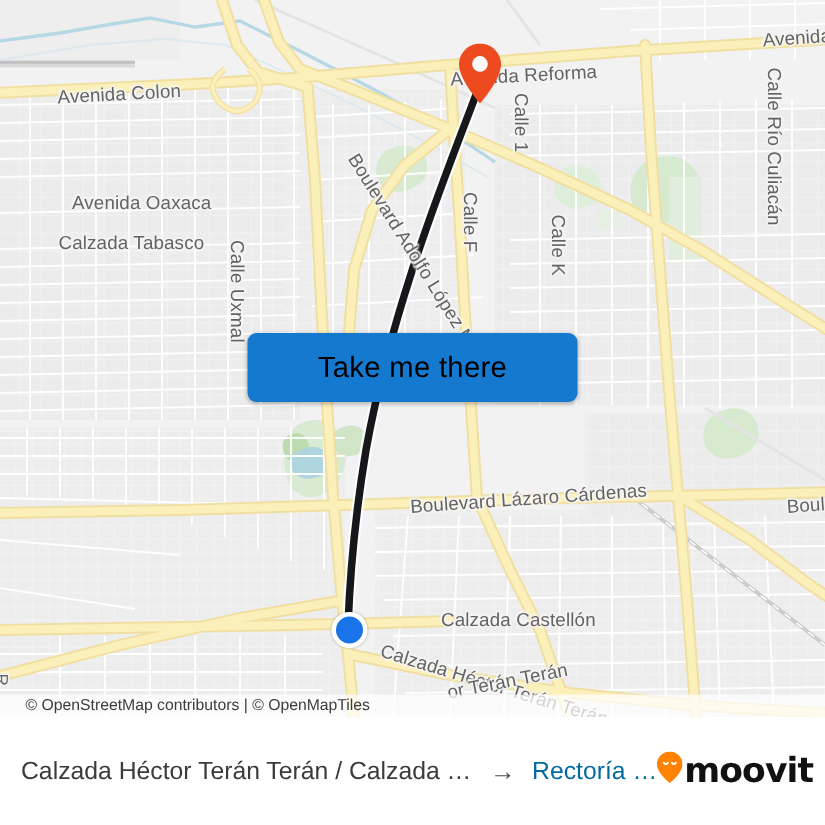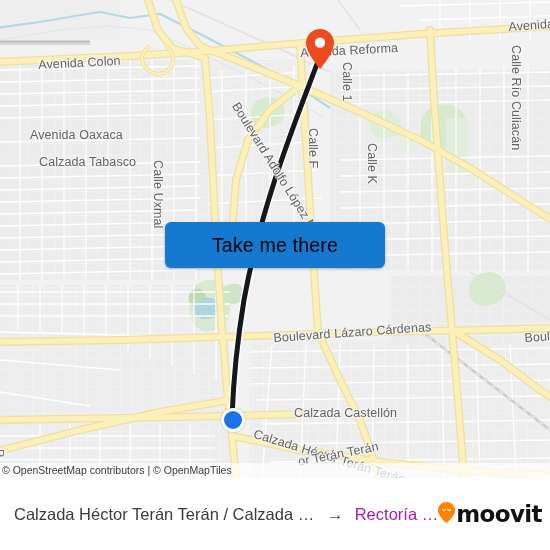--- a/index.html
+++ b/index.html
@@ -96,21 +96,21 @@
   #attribution {
     position: absolute;
     left: 0;
     top: 463px;
     width: 550px;
     height: 15px;
     font-size: 10.5px;
     color: #3c3c3c;
     font-family: "Liberation Sans", sans-serif;
     line-height: 15px;
-    padding-left: 2px;
+    padding-left: 17px;
     box-sizing: border-box;
     background: rgba(255,255,255,.72);
     white-space: nowrap;
   }
 
   
   #footer {
     position: absolute;
     left: 0;
     top: 478px;
@@ -130,21 +130,21 @@
     font-family: "Liberation Sans", sans-serif;
   }
   #trip-arrow {
     margin: 0 11px 0 13px;
     font-size: 17px;
     color: #4d4d4d;
     line-height: 1;
   }
   #trip-to {
     font-size: 16.5px;
-    color: #a21caf;
+    color: #0369a1;
     white-space: nowrap;
     font-family: "Liberation Sans", sans-serif;
   }
   #brand {
     margin-left: auto;
     display: flex;
     align-items: center;
   }
   #brand-wordmark {
     font-size: 23px;
@@ -361,21 +361,21 @@
       <g fill="none" stroke="#fcf0ba" stroke-width="2.4">
         <path d="M150 46 q-14 10 -4 22 q12 12 24 0 q8 -12 -4 -22"></path>
       </g>
 
       <path d="M320 56 C 300 110, 262 200, 244 300 C 236 348, 233 390, 232 418" stroke="#ffffff" stroke-width="8" fill="none" stroke-linecap="round" opacity=".85"></path>
       <path d="M320 56 C 300 110, 262 200, 244 300 C 236 348, 233 390, 232 418" stroke="#15171a" stroke-width="5" fill="none" stroke-linecap="round"></path>
     </svg>
 
     <div id="labels">
         <div class="maplabel big" style="left: 38px; top: 58px; transform: rotate(-3deg); transform-origin: left top;">Avenida Colon</div>
-        <div class="maplabel big" style="left: 30px; top: 128px; transform: rotate(0deg); transform-origin: left top;">Avenida Oaxaca</div>
+        <div class="maplabel big" style="left: 48px; top: 128px; transform: rotate(0deg); transform-origin: left top;">Avenida Oaxaca</div>
         <div class="maplabel big" style="left: 39px; top: 155px; transform: rotate(0deg); transform-origin: left top;">Calzada Tabasco</div>
         <div class="maplabel big" style="left: 300px; top: 46px; transform: rotate(-3deg); transform-origin: left top;">Avenida Reforma</div>
         <div class="maplabel big" style="left: 508px; top: 20px; transform: rotate(-4deg); transform-origin: left top;">Avenida</div>
         <div class="maplabel big" style="left: 354px; top: 62px; transform: rotate(90deg); transform-origin: left top;">Calle 1</div>
         <div class="maplabel big" style="left: 320px; top: 128px; transform: rotate(90deg); transform-origin: left top;">Calle F</div>
         <div class="maplabel big" style="left: 379px; top: 143px; transform: rotate(90deg); transform-origin: left top;">Calle K</div>
         <div class="maplabel big" style="left: 523px; top: 45px; transform: rotate(90deg); transform-origin: left top;">Calle Río Culiacán</div>
         <div class="maplabel big" style="left: 165px; top: 160px; transform: rotate(90deg); transform-origin: left top;">Calle Uxmal</div>
         <div class="maplabel big" style="left: 241px; top: 100px; transform: rotate(58deg); transform-origin: left top;">Boulevard Adolfo López Mateos</div>
         <div class="maplabel big" style="left: 273px; top: 331px; transform: rotate(-4deg); transform-origin: left top;">Boulevard Lázaro Cárdenas</div>

